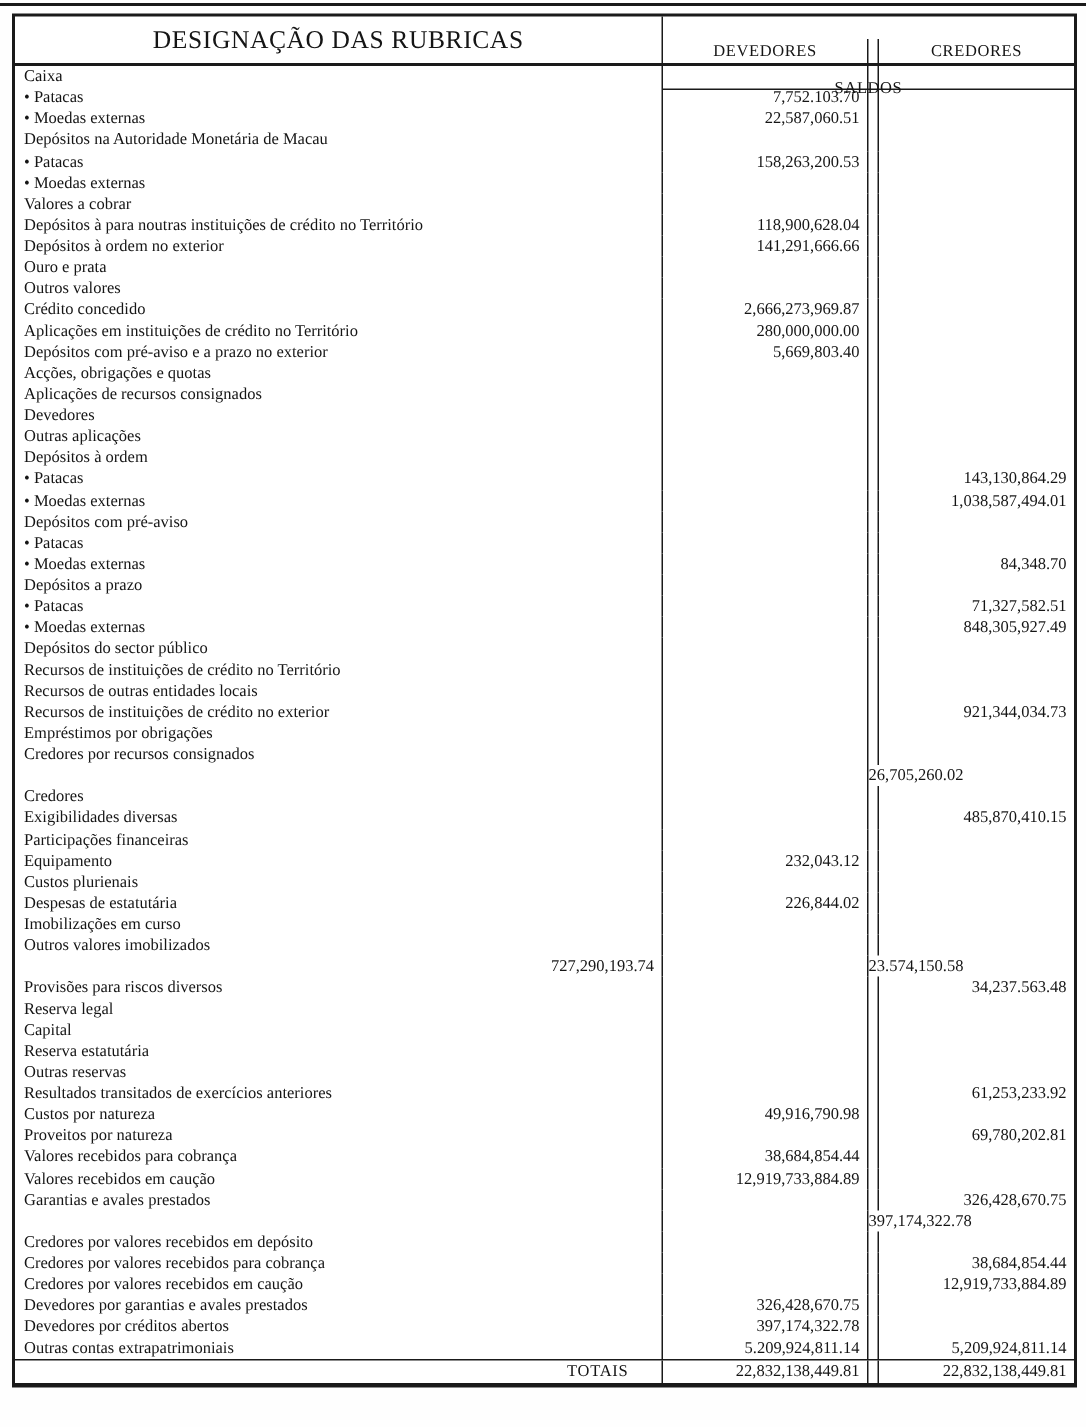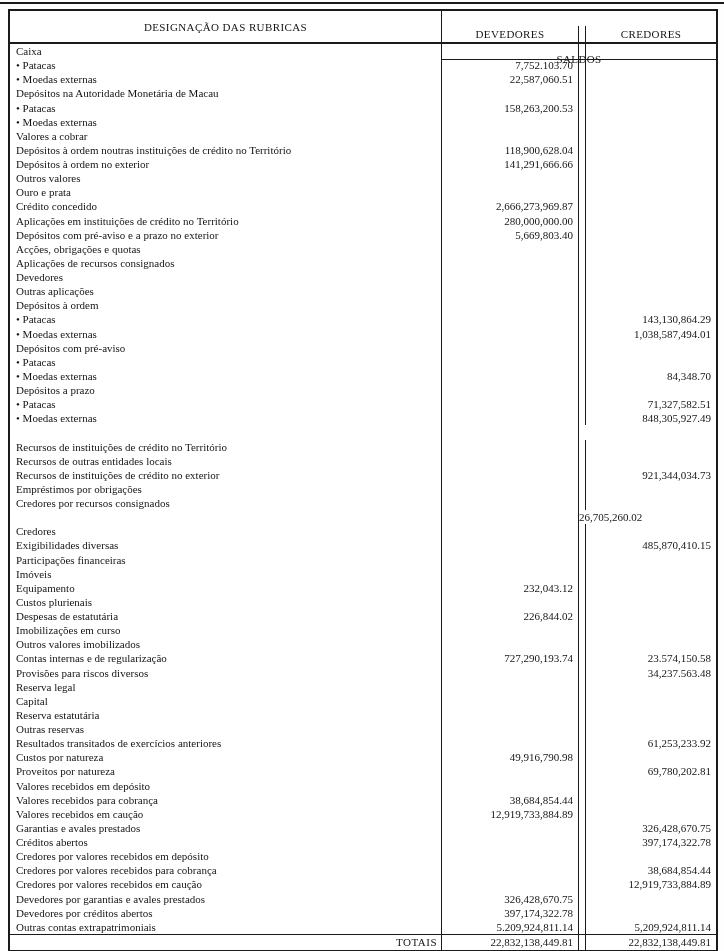--- a/index.html
+++ b/index.html
@@ -23,21 +23,21 @@
 
   
   .cols { display: grid; grid-template-columns: 432px 137px 7px 130px; }
 
   
   .hdr { display: grid; grid-template-columns: 432px 137px 7px 130px; grid-template-rows: 15px 16px; border-bottom: 2px solid #1a1a1a; }
   .h-desig {
     grid-column: 1; grid-row: 1 / 3;
     display: flex; align-items: center; justify-content: center;
     border-right: 1px solid #1a1a1a;
-    font-size: 11px; letter-spacing: .4px;
+    font-size: 17px; letter-spacing: .4px;
   }
   .h-saldos {
     grid-column: 2 / 5; grid-row: 1;
     display: flex; align-items: center; justify-content: center;
     border-bottom: 1px solid #1a1a1a;
     font-size: 11px; letter-spacing: .4px; margin-top: 48px;
   }
   .h-dev {
     grid-column: 2; grid-row: 2;
     display: flex; align-items: center; justify-content: center;
@@ -53,21 +53,21 @@
 
   
   .row { height: 14.14px; font-size: 11px; line-height: 14.1px; }
   .c-label { padding-left: 6px; border-right: 1px solid #1a1a1a; white-space: nowrap; overflow: hidden; }
   .c-dev   { text-align: right; padding-right: 5px; border-right: 1px solid #1a1a1a; white-space: nowrap; }
   .c-gap   { border-right: 1px solid #1a1a1a; }
   .c-cred  { text-align: right; padding-right: 5px; white-space: nowrap; }
 
   
   .totals { height: 16px; font-size: 11px; line-height: 15px; border-top: 1px solid #1a1a1a; }
-  .t-label { text-align: right; padding-right: 4px; border-right: 1px solid #1a1a1a; letter-spacing: .5px; }
+  .t-label { text-align: right; padding-right: 22px; border-right: 1px solid #1a1a1a; letter-spacing: .5px; }
   .t-dev   { text-align: right; padding-right: 5px; border-right: 1px solid #1a1a1a; }
   .t-gap   { border-right: 1px solid #1a1a1a; }
   .t-cred  { text-align: right; padding-right: 5px; }
 </style>
 </head>
 <body>
 
 <div class="page">
   <div class="top-rule"></div>
 
@@ -125,42 +125,42 @@
   </div>
 
   <div class="row cols">
     <div class="c-label">Valores a cobrar</div>
     <div class="c-dev"></div>
     <div class="c-gap"></div>
     <div class="c-cred"></div>
   </div>
 
   <div class="row cols">
-    <div class="c-label">Depósitos à ordem noutras instituições de crédito no Território</div>
+    <div class="c-label">Depósitos à para noutras instituições de crédito no Território</div>
     <div class="c-dev">118,900,628.04</div>
     <div class="c-gap"></div>
     <div class="c-cred"></div>
   </div>
 
   <div class="row cols">
     <div class="c-label">Depósitos à ordem no exterior</div>
     <div class="c-dev">141,291,666.66</div>
     <div class="c-gap"></div>
     <div class="c-cred"></div>
   </div>
 
   <div class="row cols">
+    <div class="c-label">Ouro e prata</div>
+    <div class="c-dev"></div>
+    <div class="c-gap"></div>
+    <div class="c-cred"></div>
+  </div>
+
+  <div class="row cols">
     <div class="c-label">Outros valores</div>
-    <div class="c-dev"></div>
-    <div class="c-gap"></div>
-    <div class="c-cred"></div>
-  </div>
-
-  <div class="row cols">
-    <div class="c-label">Ouro e prata</div>
     <div class="c-dev"></div>
     <div class="c-gap"></div>
     <div class="c-cred"></div>
   </div>
 
   <div class="row cols">
     <div class="c-label">Crédito concedido</div>
     <div class="c-dev">2,666,273,969.87</div>
     <div class="c-gap"></div>
     <div class="c-cred"></div>
@@ -265,20 +265,21 @@
   </div>
 
   <div class="row cols">
     <div class="c-label">• Moedas externas</div>
     <div class="c-dev"></div>
     <div class="c-gap"></div>
     <div class="c-cred">848,305,927.49</div>
   </div>
 
   <div class="row cols">
+    <div class="c-label">Depósitos do sector público</div>
     <div class="c-dev"></div>
     <div class="c-gap"></div>
     <div class="c-cred"></div>
   </div>
 
   <div class="row cols">
     <div class="c-label">Recursos de instituições de crédito no Território</div>
     <div class="c-dev"></div>
     <div class="c-gap"></div>
     <div class="c-cred"></div>
@@ -332,26 +333,20 @@
     <div class="c-cred">485,870,410.15</div>
   </div>
 
   <div class="row cols">
     <div class="c-label">Participações financeiras</div>
     <div class="c-dev"></div>
     <div class="c-gap"></div>
     <div class="c-cred"></div>
   </div>
 
-  <div class="row cols">
-    <div class="c-label">Imóveis</div>
-    <div class="c-dev"></div>
-    <div class="c-gap"></div>
-    <div class="c-cred"></div>
-  </div>
 
   <div class="row cols">
     <div class="c-label">Equipamento</div>
     <div class="c-dev">232,043.12</div>
     <div class="c-gap"></div>
     <div class="c-cred"></div>
   </div>
 
   <div class="row cols">
     <div class="c-label">Custos plurienais</div>
@@ -375,21 +370,20 @@
   </div>
 
   <div class="row cols">
     <div class="c-label">Outros valores imobilizados</div>
     <div class="c-dev"></div>
     <div class="c-gap"></div>
     <div class="c-cred"></div>
   </div>
 
   <div class="row cols">
-    <div class="c-label">Contas internas e de regularização</div>
     <div class="c-dev">727,290,193.74</div>
     <div class="c-gap"></div>
     <div class="c-cred">23.574,150.58</div>
   </div>
 
   <div class="row cols">
     <div class="c-label">Provisões para riscos diversos</div>
     <div class="c-dev"></div>
     <div class="c-gap"></div>
     <div class="c-cred">34,237.563.48</div>
@@ -437,26 +431,20 @@
     <div class="c-cred"></div>
   </div>
 
   <div class="row cols">
     <div class="c-label">Proveitos por natureza</div>
     <div class="c-dev"></div>
     <div class="c-gap"></div>
     <div class="c-cred">69,780,202.81</div>
   </div>
 
-  <div class="row cols">
-    <div class="c-label">Valores recebidos em depósito</div>
-    <div class="c-dev"></div>
-    <div class="c-gap"></div>
-    <div class="c-cred"></div>
-  </div>
 
   <div class="row cols">
     <div class="c-label">Valores recebidos para cobrança</div>
     <div class="c-dev">38,684,854.44</div>
     <div class="c-gap"></div>
     <div class="c-cred"></div>
   </div>
 
   <div class="row cols">
     <div class="c-label">Valores recebidos em caução</div>
@@ -466,21 +454,20 @@
   </div>
 
   <div class="row cols">
     <div class="c-label">Garantias e avales prestados</div>
     <div class="c-dev"></div>
     <div class="c-gap"></div>
     <div class="c-cred">326,428,670.75</div>
   </div>
 
   <div class="row cols">
-    <div class="c-label">Créditos abertos</div>
     <div class="c-dev"></div>
     <div class="c-gap"></div>
     <div class="c-cred">397,174,322.78</div>
   </div>
 
   <div class="row cols">
     <div class="c-label">Credores por valores recebidos em depósito</div>
     <div class="c-dev"></div>
     <div class="c-gap"></div>
     <div class="c-cred"></div>

